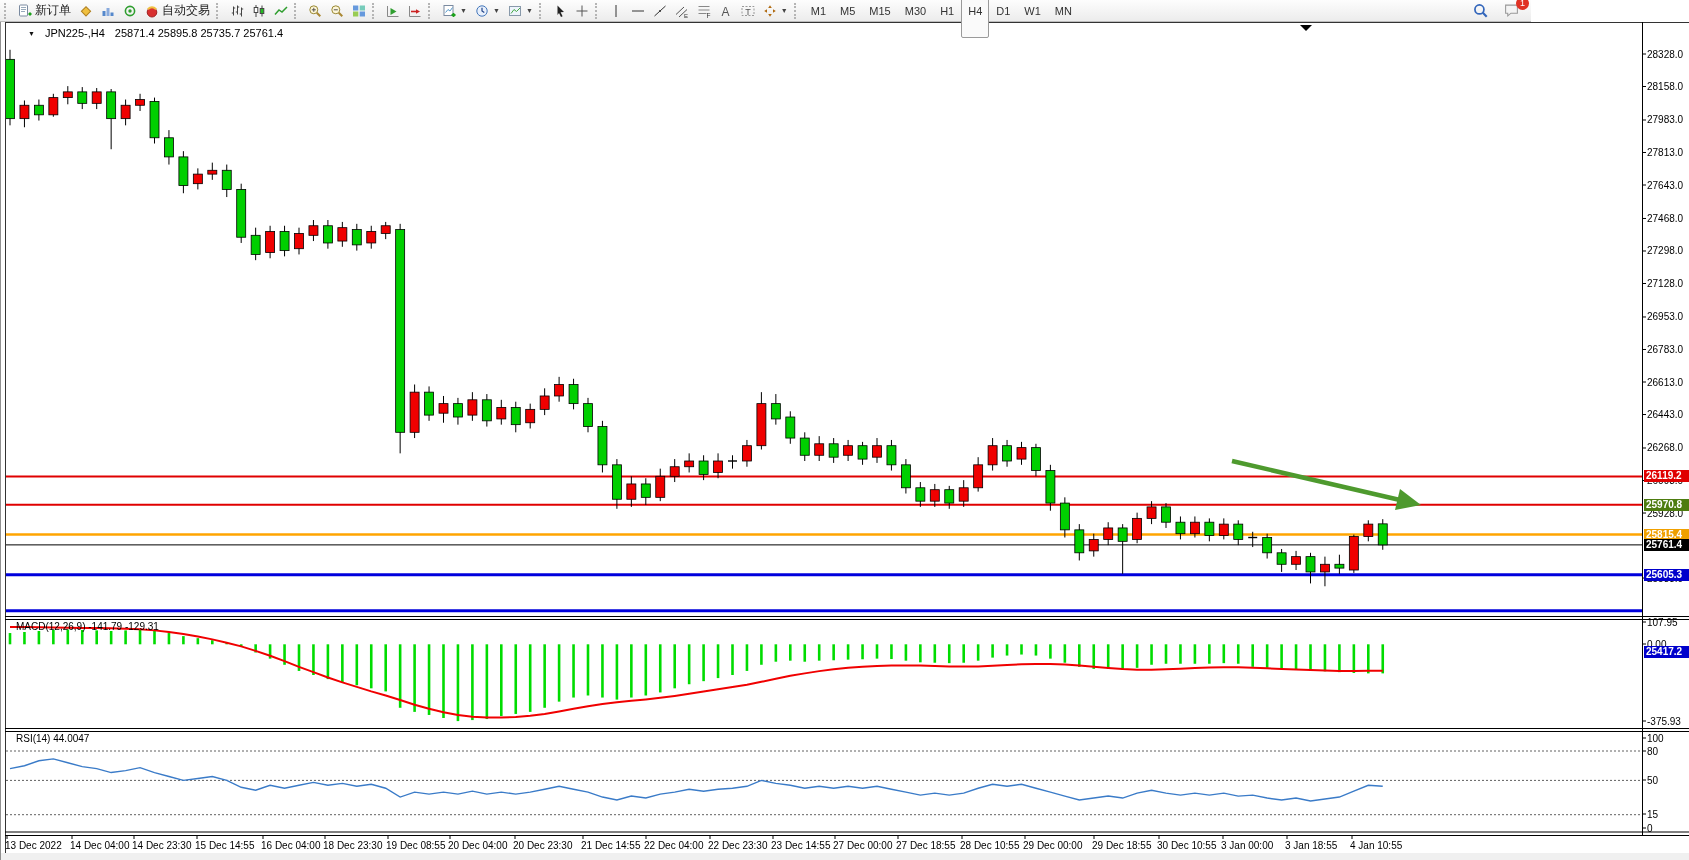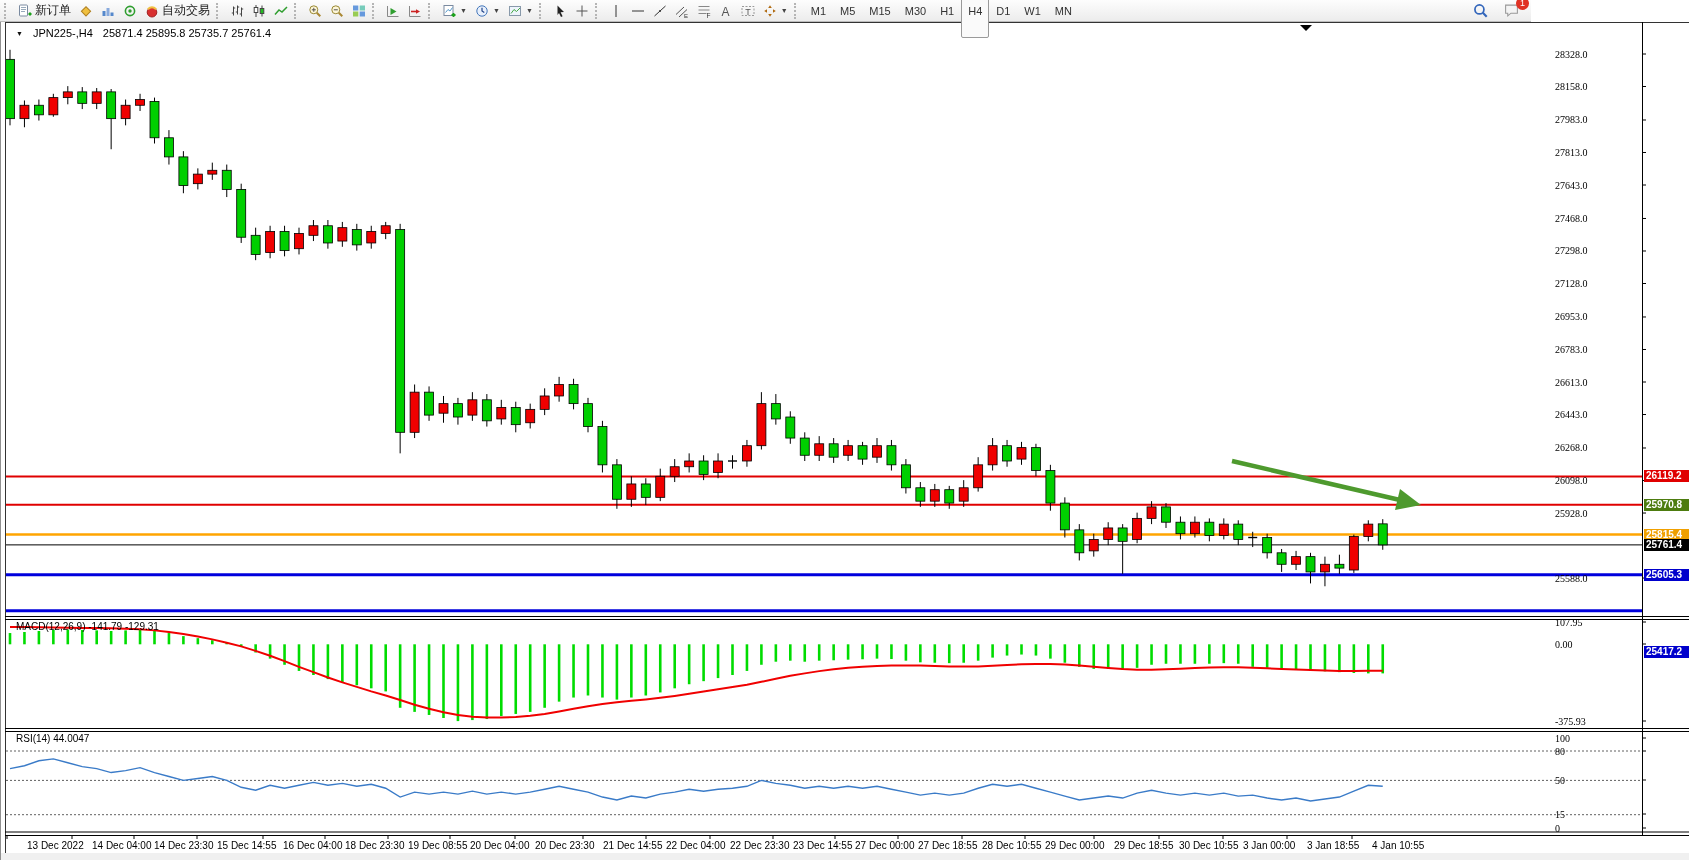--- a/index.html
+++ b/index.html
@@ -16,27 +16,27 @@
   .tbtn .dd{font-size:7px;color:#444;margin-left:1px;}
   .tbtn.tf{font-size:11px;color:#333;padding:16px 6px;}
   .tbtn.active{background:#fafafa;border:1px solid #9a9a9a;border-radius:2px;}
   #tb-right{margin-left:auto;display:flex;align-items:center;gap:8px;margin-right:6px;}
   .msg-wrap{position:relative;}
   .msg-badge{position:absolute;top:-4px;right:-7px;background:#e03224;color:#fff;
     border-radius:50%;width:13px;height:13px;font-size:9px;line-height:13px;text-align:center;}
   
   #cv{position:absolute;left:0;top:0;z-index:1;}
   .ov{position:absolute;z-index:2;white-space:nowrap;}
-  #symbol-title{left:16px;top:27px;font-size:11px;color:#000;display:flex;gap:10px;align-items:center;}
+  #symbol-title{left:28px;top:27px;font-size:11px;color:#000;display:flex;gap:10px;align-items:center;}
   #symbol-title .tri{font-size:7px;color:#111;}
-  .ptick,.itick{font-size:10px;color:#000;left:1555px;font-family:Liberation Serif, serif;}
+  .ptick,.itick{font-size:10px;color:#000;left:1647px;}
   .badge{left:1644px;width:43px;height:12px;color:#fff;font-size:10px;line-height:12px;
     padding-left:2px;font-weight:bold;}
   .ind-label{font-size:10px;color:#000;left:16px;}
-  .ttick{top:840px;font-size:10px;color:#000;margin-left:22px;}
+  .ttick{top:840px;font-size:10px;color:#000;}
 </style>
 </head>
 <body>
 
 <div id="app">
   <div id="toolbar">
       <div class="tb-sep"></div>
       <div class="tbtn">
         <svg width="14" height="14" viewBox="0 0 14 14">
           <rect x="1.5" y="1" width="8" height="11" rx="1" fill="#fff" stroke="#7a8aa0"></rect>

